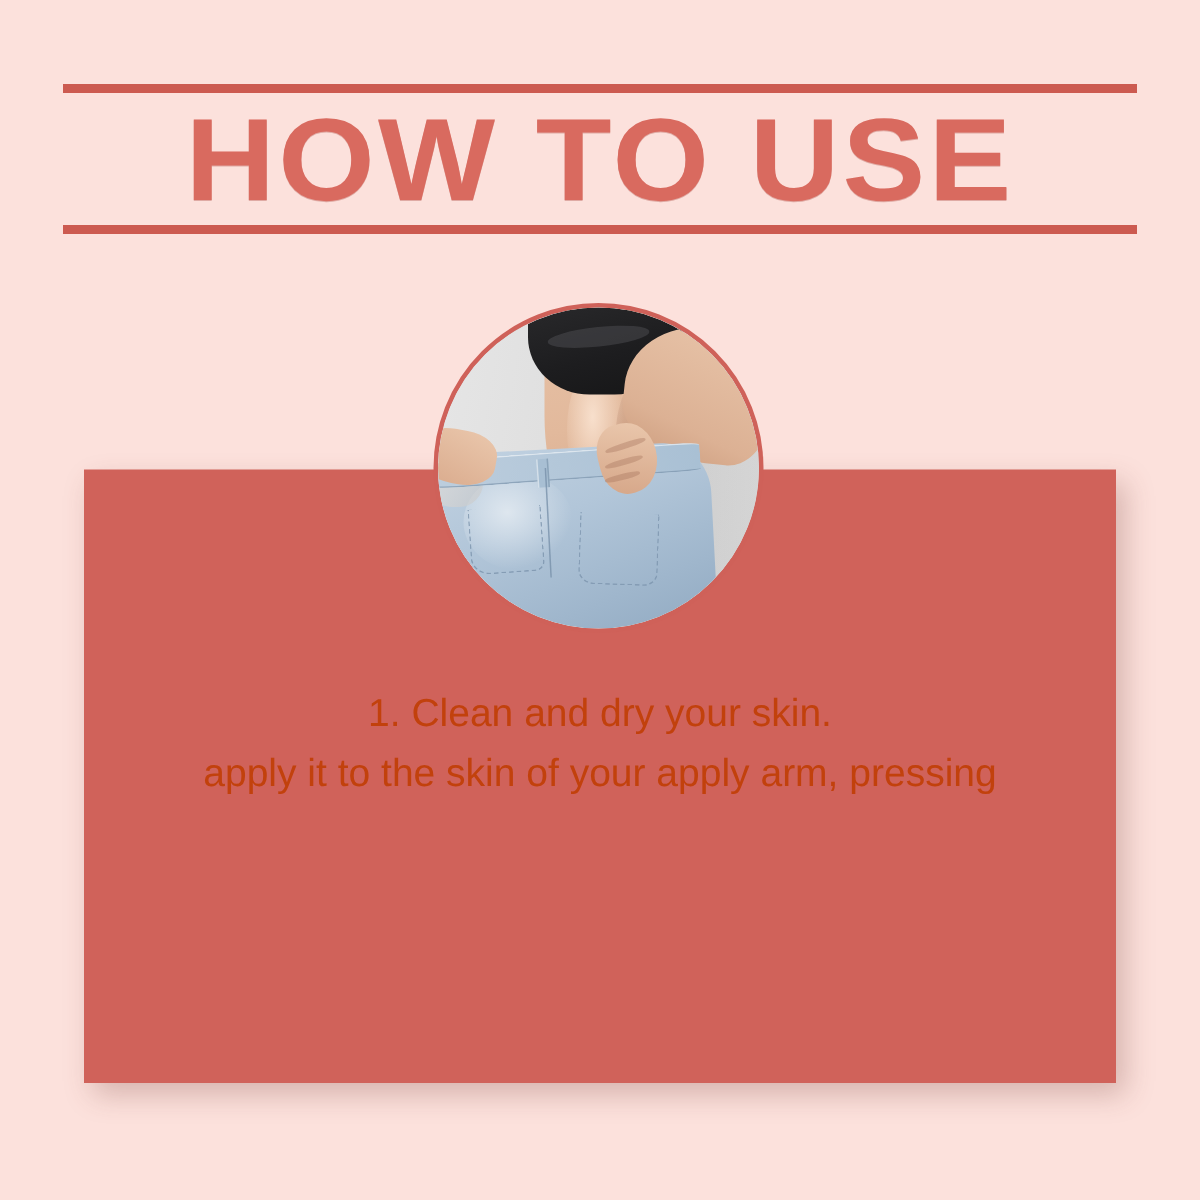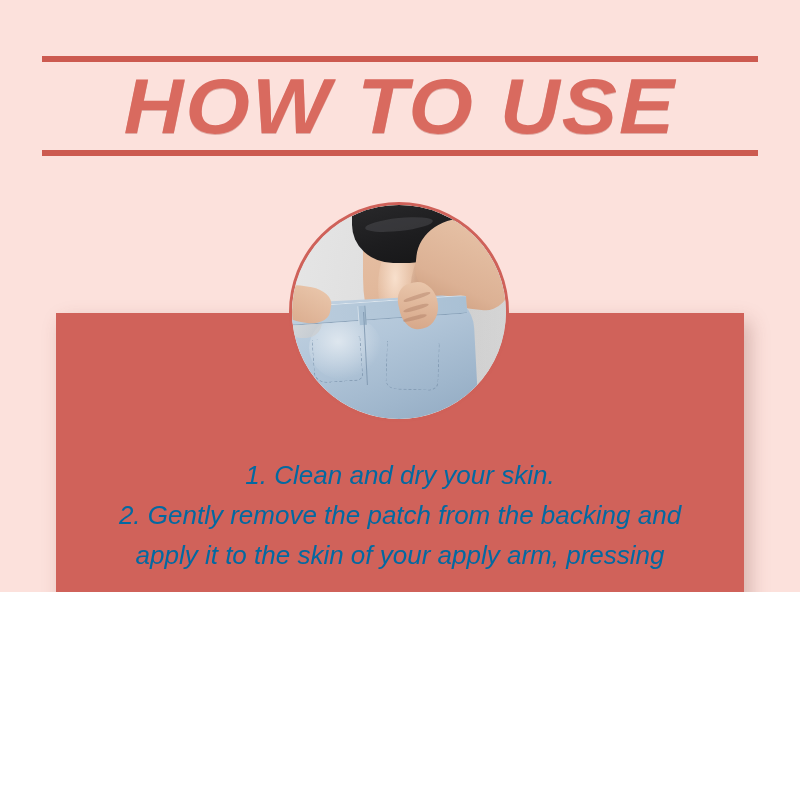--- a/index.html
+++ b/index.html
@@ -10,24 +10,23 @@
   body {
     width: 800px;
     height: 800px;
     overflow: hidden;
     font-family: "Liberation Sans", sans-serif;
   }
 
   #poster {
     position: relative;
     width: 800px;
-    height: 592px;
+    height: 800px;
     background: #FCE1DC;
     overflow: hidden;
-    font-style: italic;
   }
 
   
   .header-block {
     position: absolute;
     left: 42px;
     top: 56px;
     width: 716px;
     height: 100px;
   }
@@ -70,21 +69,21 @@
     background: #D0625A;
     box-shadow: 6px 8px 18px rgba(120, 60, 55, 0.28);
   }
 
   .steps {
     position: absolute;
     left: 56px;
     top: 455px;
     width: 688px;
     text-align: center;
-    color: #0369a1;
+    color: #c2410c;
     font-family: "Liberation Sans", sans-serif;
     font-weight: 400;
     font-size: 26px;
     line-height: 40px;
   }
   .steps p {
     margin: 0;
   }
 
   
@@ -305,21 +304,20 @@
   <div class="header-block">
     <div class="rule rule-top"></div>
     <div class="poster-title">HOW TO USE</div>
     <div class="rule rule-bottom"></div>
   </div>
 
   <div class="content-card"></div>
 
   <div class="steps">
     <p>1. Clean and dry your skin.</p>
-    <p>2. Gently remove the patch from the backing and</p>
     <p>apply it to the skin of your apply arm, pressing</p>
   </div>
 
   <div class="photo-circle">
     <div class="photo-inner">
       <div class="ph-wall"></div>
       <div class="ph-wall-shadow"></div>
       <div class="ph-torso"></div>
       <div class="ph-torso-hi"></div>
       <div class="ph-torso-shade"></div>

